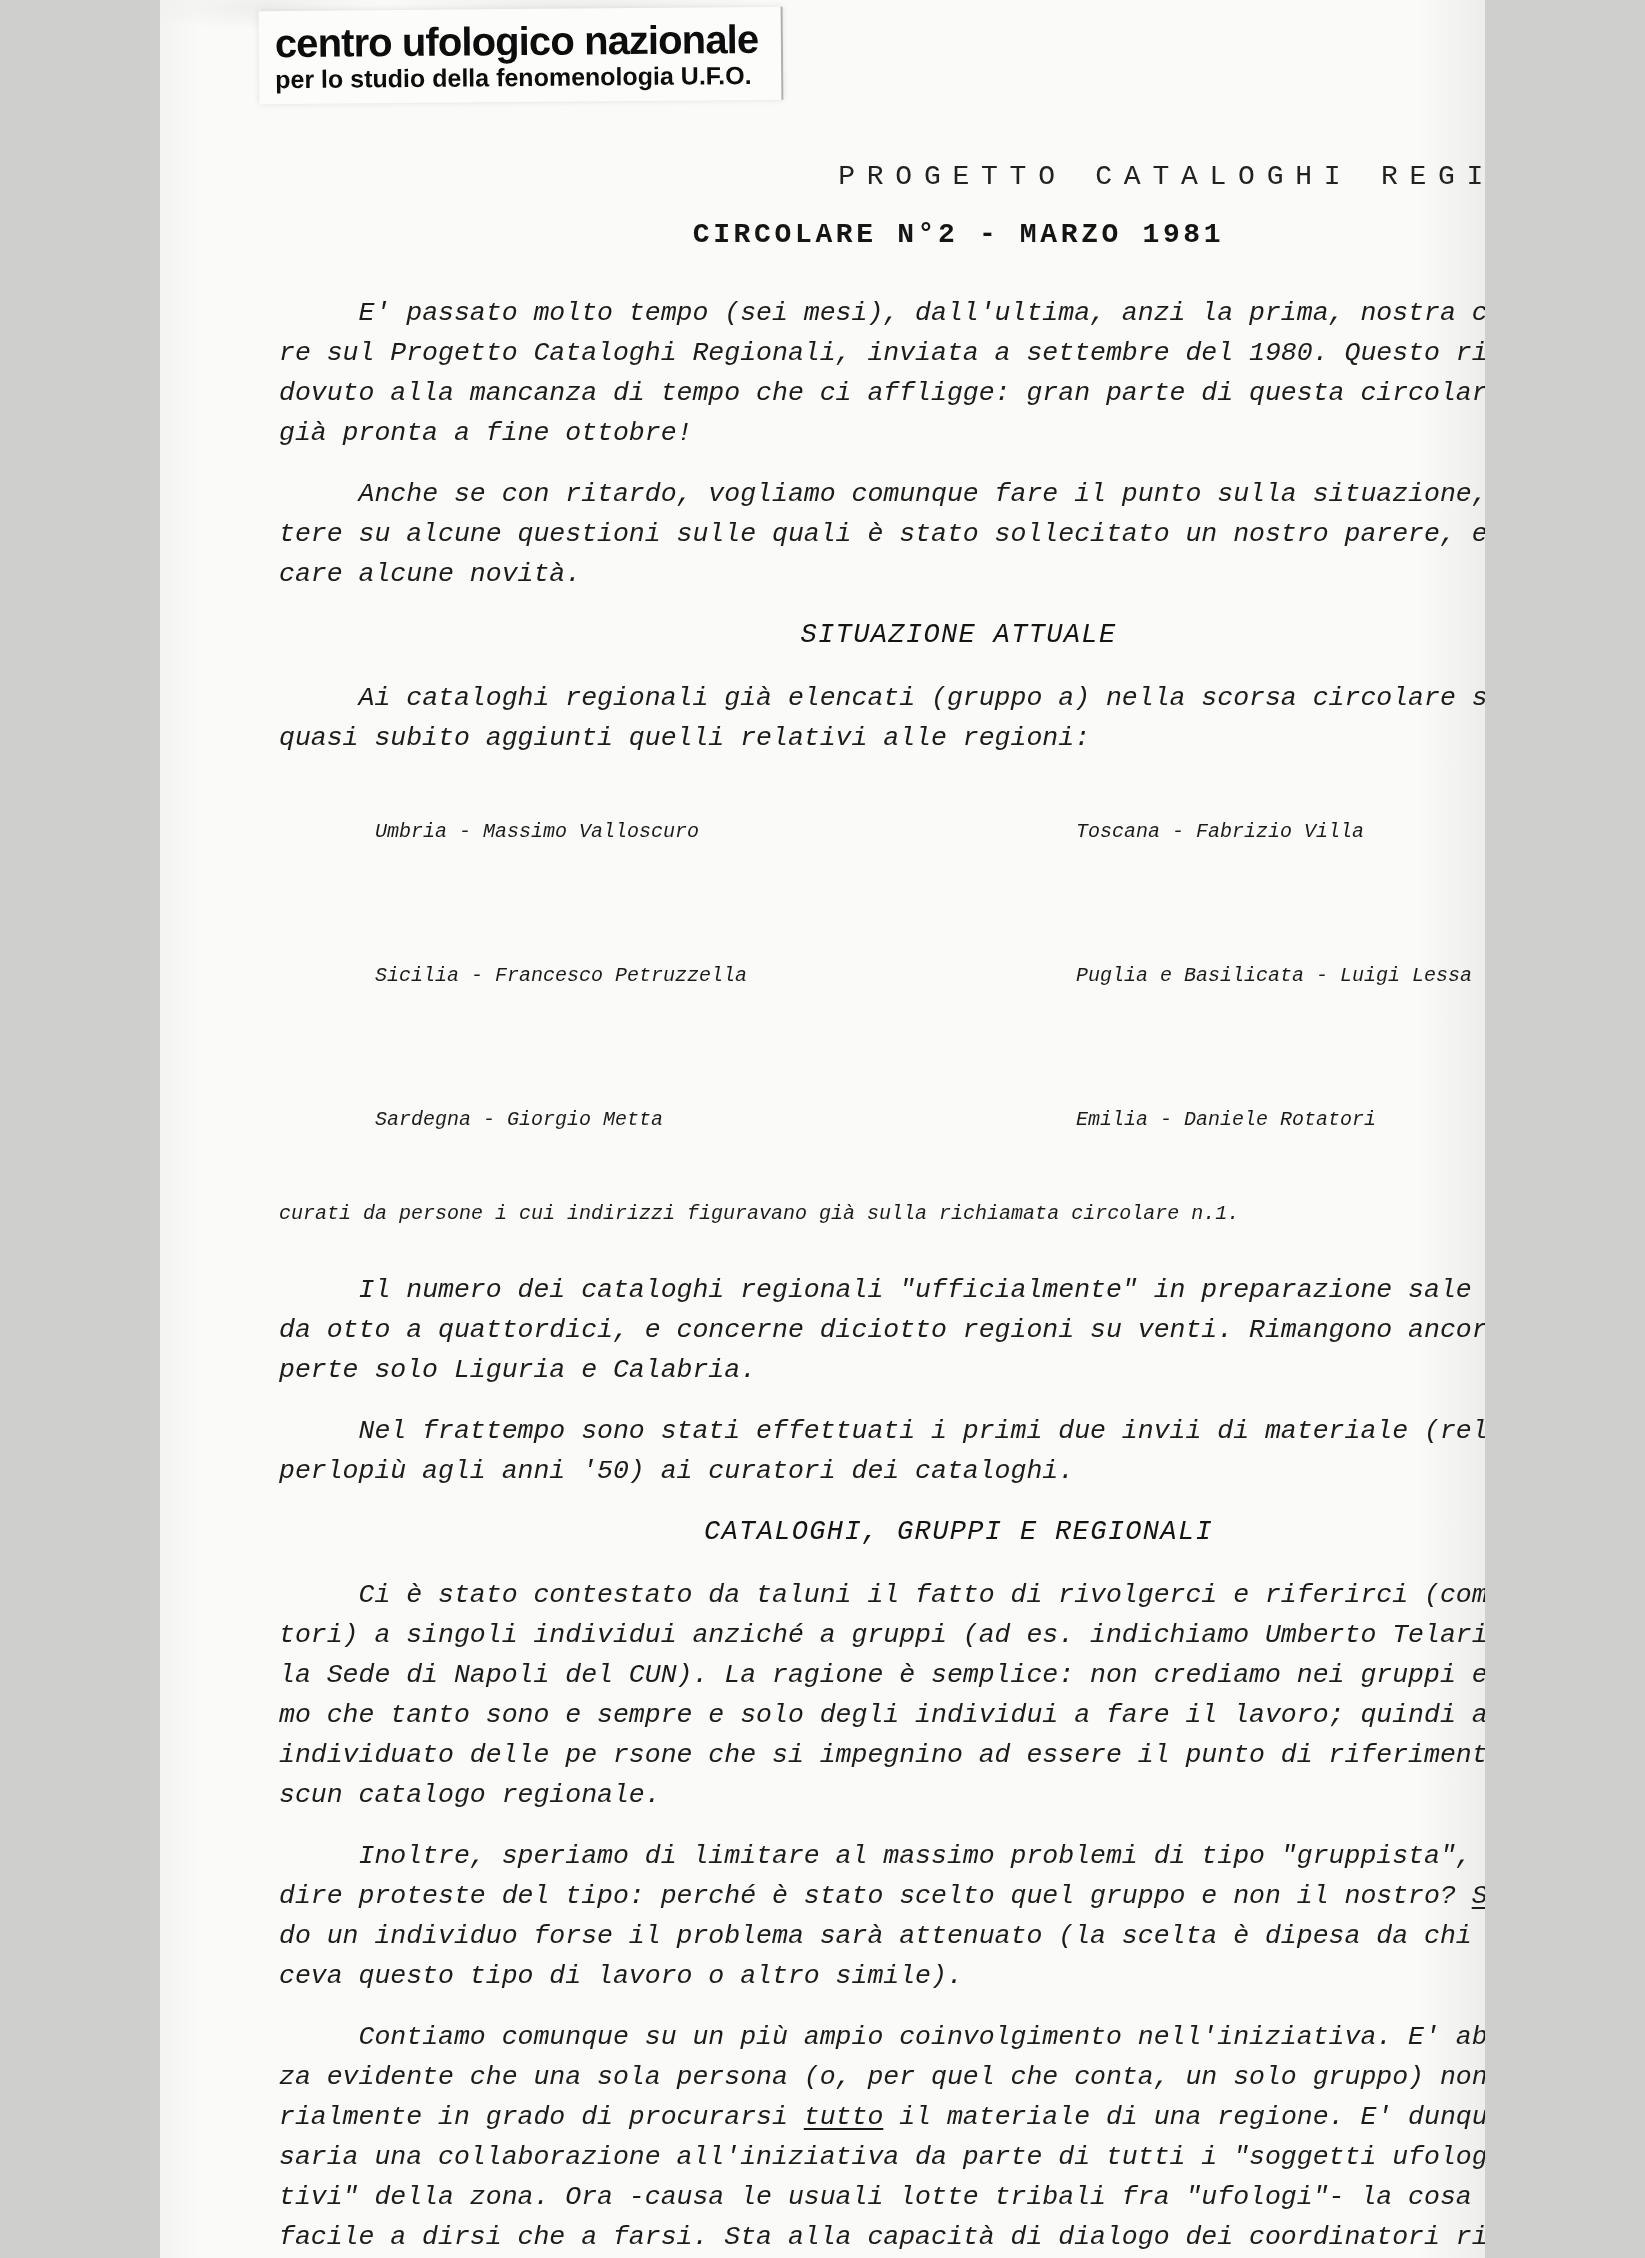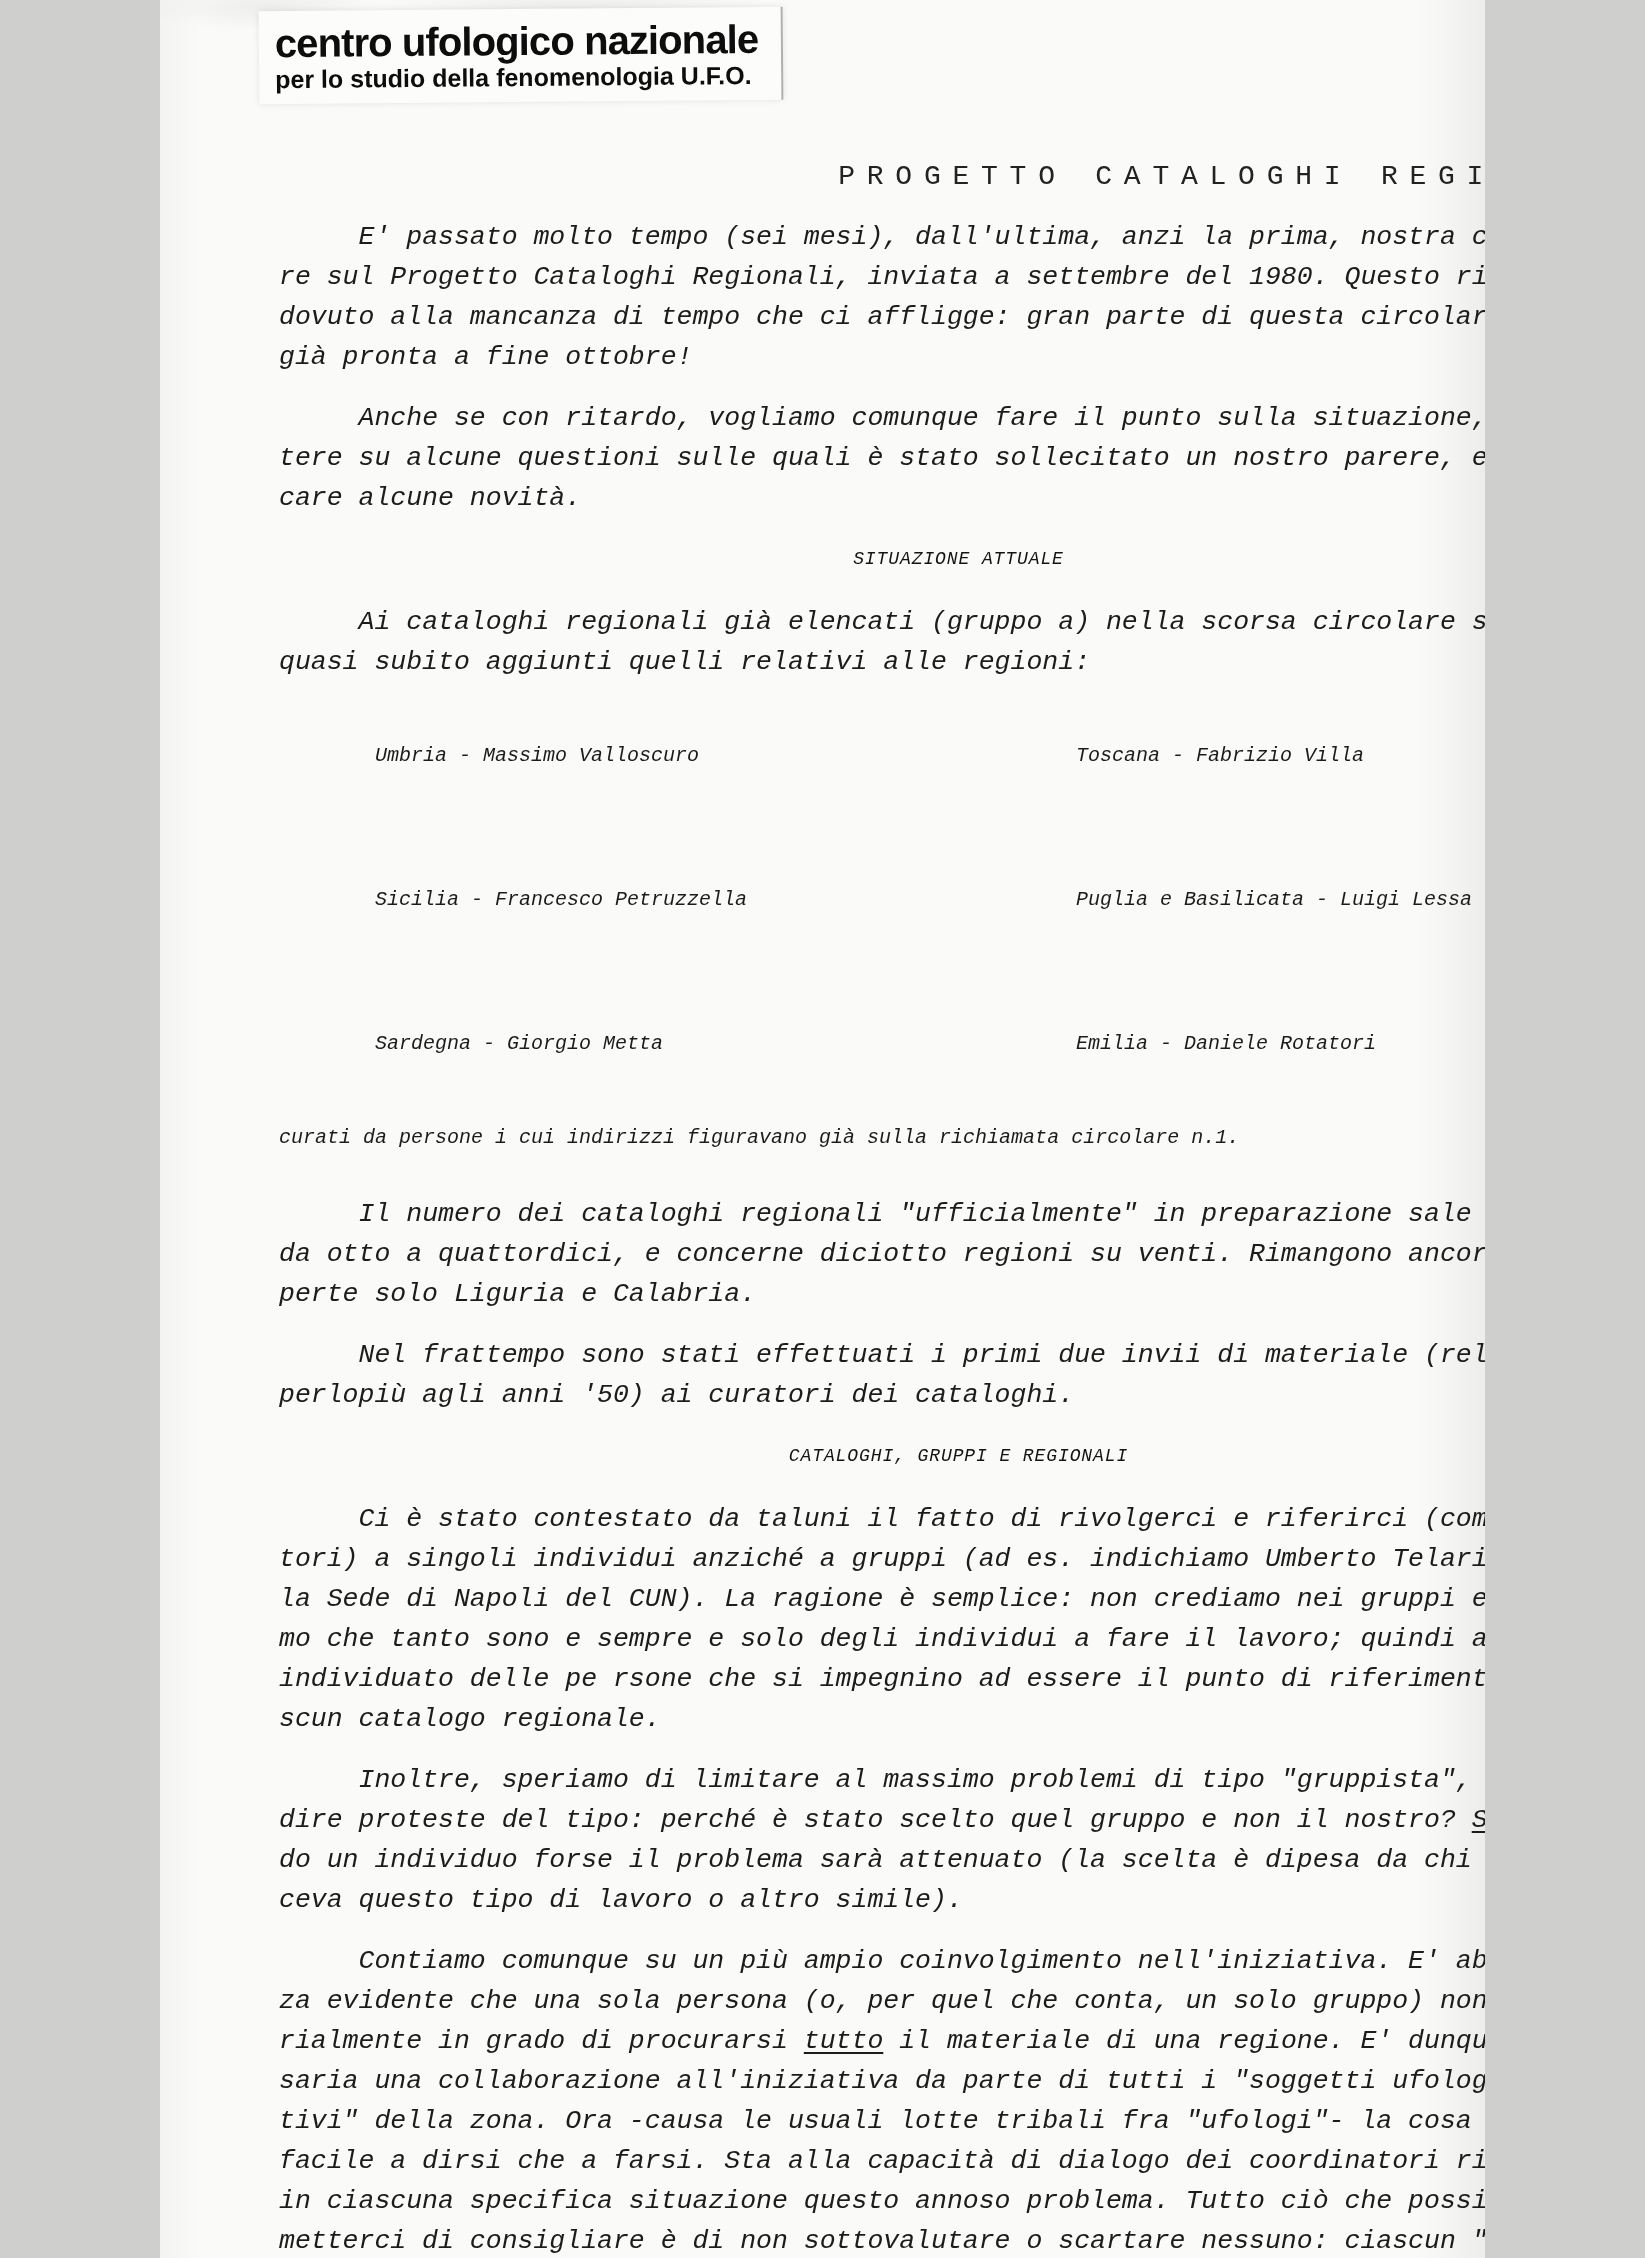--- a/index.html
+++ b/index.html
@@ -41,21 +41,21 @@
   .subtitle{
     font-size:28px;line-height:35px;font-weight:bold;
     letter-spacing:0.13em;text-align:center;margin-bottom:41px;color:#151515;
   }
   .para{
     font-style:italic;font-size:26.5px;line-height:40px;
     white-space:pre-wrap;margin:14px 0 21px 0;
   }
   .para.tight{margin-bottom:1.8px;}
   .heading{
-    font-style:italic;font-size:18px;line-height:40px;
+    font-style:italic;font-size:27px;line-height:40px;
     text-align:center;letter-spacing:0.05em;
     margin:16px 0 23px 0;color:#141414;
   }
   .regions{font-style:italic;font-size:20px;}
   .region-row{line-height:48px;white-space:pre;}
   .rcol1{display:inline-block;width:701px;}
   .region-note{line-height:44px;margin-bottom:34px;white-space:pre-wrap;}
   u{text-decoration:underline;text-decoration-thickness:1.8px;text-underline-offset:4.4px;}
   .footer-mark{
     position:absolute;left:1445px;top:2104px;
@@ -67,20 +67,21 @@
 
 <div class="page">
 
   <div class="logo">
     <div class="logo-l1">centro ufologico nazionale</div>
     <div class="logo-l2">per lo studio della fenomenologia U.F.O.</div>
   </div>
 
   <div class="content">
     <div class="title">PROGETTO CATALOGHI REGIONALI</div>
+    <div class="subtitle">CIRCOLARE N°2 - MARZO 1981</div>
 
     <div class="para">     E' passato molto tempo (sei mesi), dall'ultima, anzi la prima, nostra circola-
 re sul Progetto Cataloghi Regionali, inviata a settembre del 1980. Questo ritardo è
 dovuto alla mancanza di tempo che ci affligge: gran parte di questa circolare era
 già pronta a fine ottobre!</div>
     <div class="para">     Anche se con ritardo, vogliamo comunque fare il punto sulla situazione, discu-
 tere su alcune questioni sulle quali è stato sollecitato un nostro parere, e <u>comuni</u>
 care alcune novità.</div>
 
     <div class="heading">SITUAZIONE ATTUALE</div>

